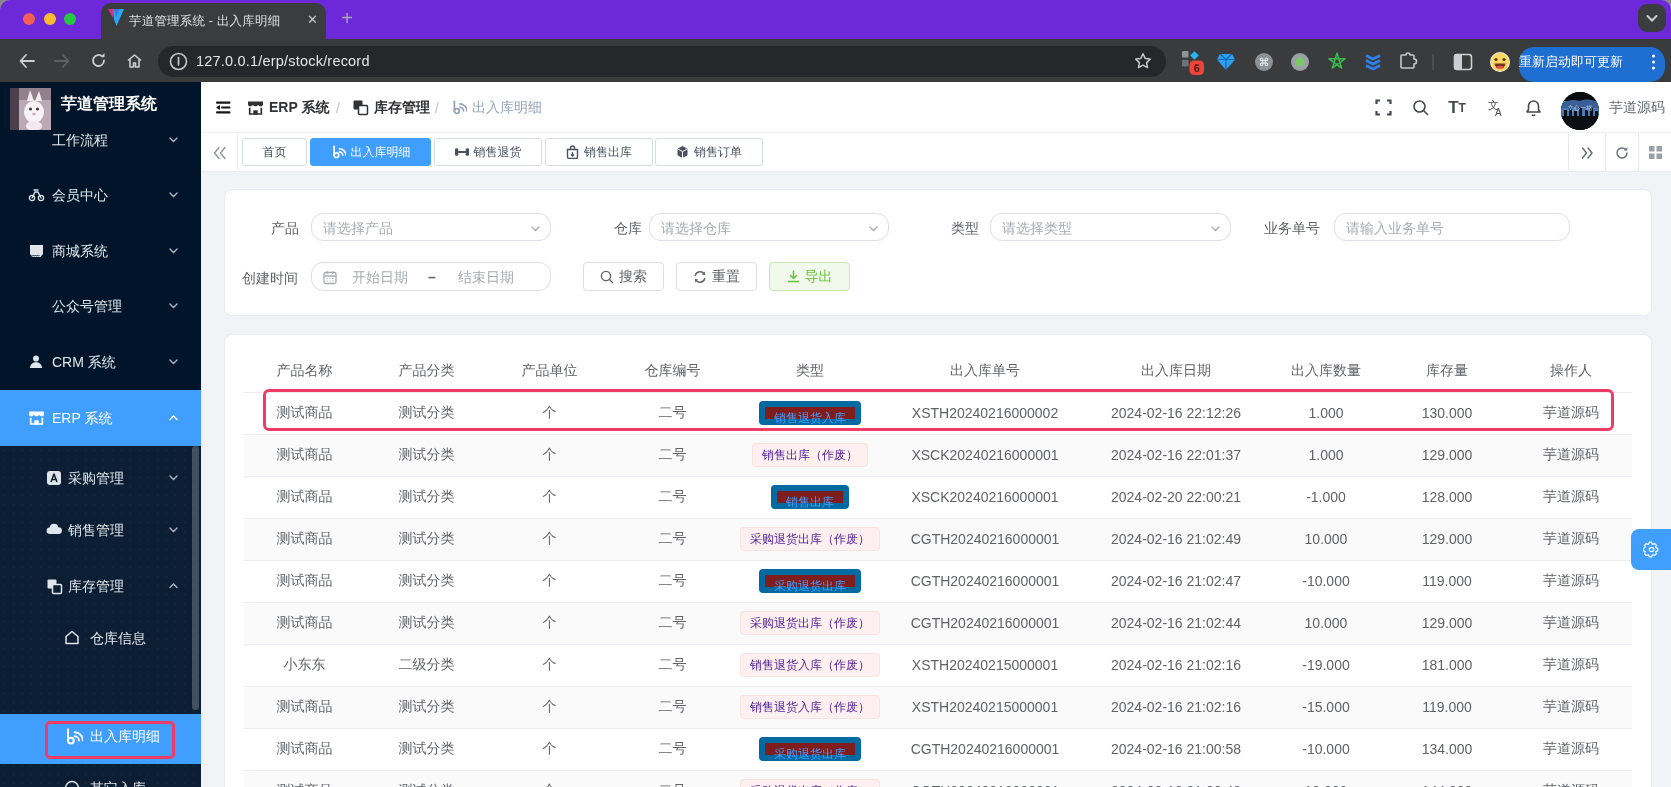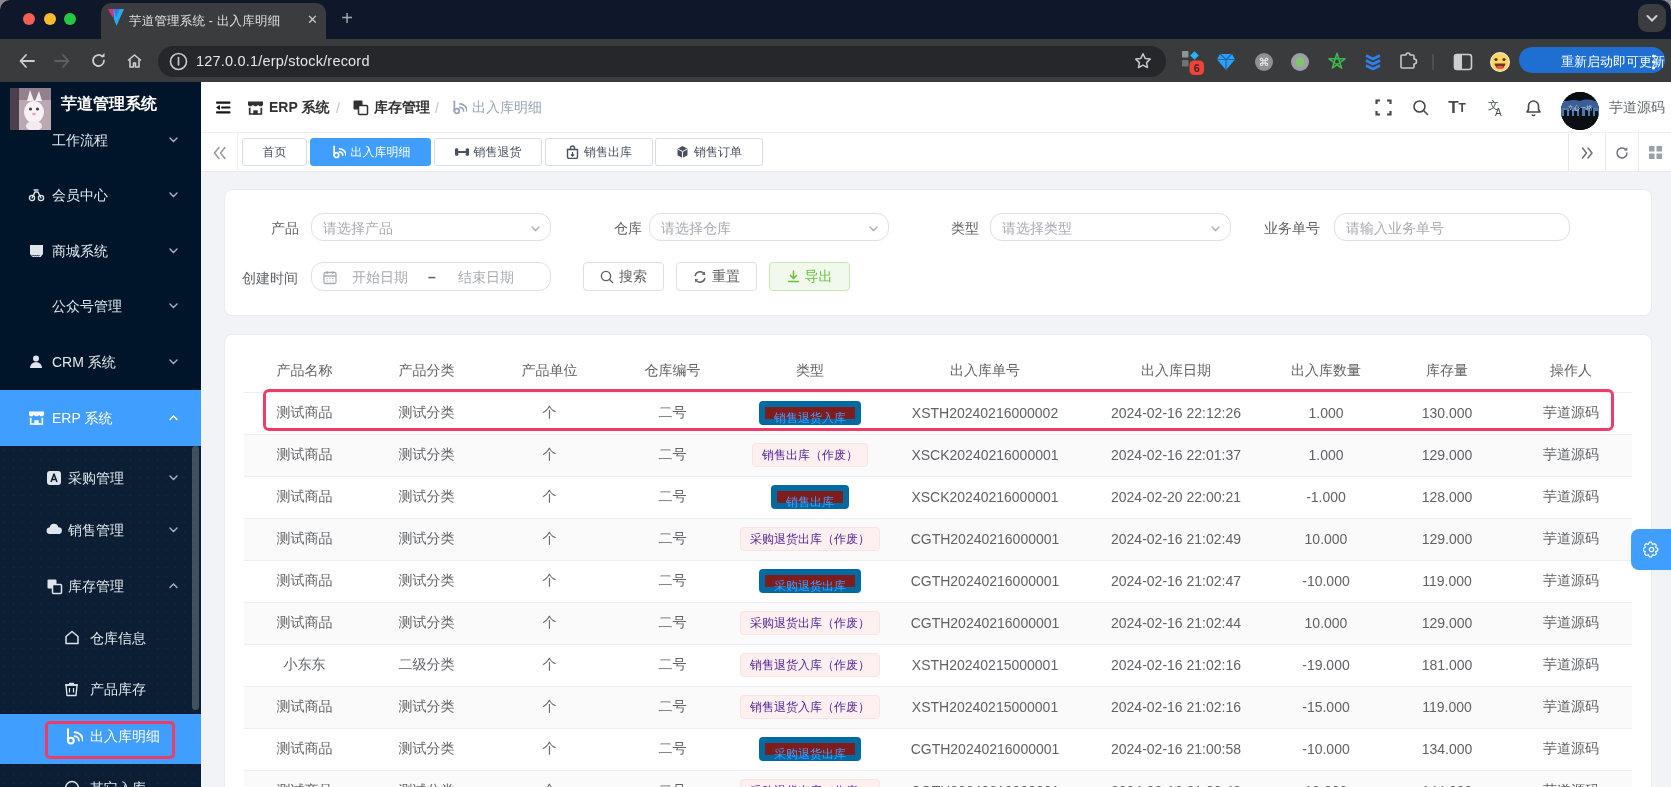--- a/index.html
+++ b/index.html
@@ -1,37 +1,37 @@
 <!DOCTYPE html>
 <html><head>
 <meta charset="utf-8">
 <style>
 *{box-sizing:border-box;margin:0;padding:0}
 html,body{width:1671px;height:787px;overflow:hidden}
 body{font-family:"Liberation Sans",sans-serif;position:relative;background:#fff}
 .abs{position:absolute}
 
-#tabstrip{position:absolute;left:0;top:0;width:1671px;height:49px;background:#0f172a;border-radius:10px 10px 0 0}
+#tabstrip{position:absolute;left:0;top:0;width:1671px;height:49px;background:#6d28d9;border-radius:10px 10px 0 0}
 body{background:#8a8a8e}
 .tl{position:absolute;top:12.5px;width:12px;height:12px;border-radius:50%}
 #tab{position:absolute;left:101px;top:3px;width:225px;height:36px;background:#3b3c3e;border-radius:10px 10px 0 0;color:#dfe1e5}
 #tab .fav{position:absolute;left:6px;top:5px}
 #tab .t{position:absolute;left:28px;top:10px;font-size:12.5px;letter-spacing:.2px;white-space:nowrap}
 #tab .x{position:absolute;right:8px;top:9px;font-size:13px;color:#c7cacd}
 #newtab{position:absolute;left:336px;top:8px;width:22px;height:22px;color:#a6a9ad;font-size:20px;line-height:20px;text-align:center}
 #chevbox{position:absolute;left:1638px;top:4px;width:28px;height:28px;background:#3b3c3f;border-radius:9px;color:#cdd0d3}
 
 #toolbar{position:absolute;left:0;top:39px;width:1671px;height:43px;background:#3a3b3d}
 .tbi{position:absolute;top:0;height:43px;display:flex;align-items:center;justify-content:center;color:#c6c9cc}
 #urlbar{position:absolute;left:158px;top:46px;width:1008px;height:31px;background:#26272a;border-radius:16px;color:#e3e5e8}
 #urlbar .info{position:absolute;left:11px;top:6px}
 #urlbar .u{position:absolute;left:38px;top:7px;font-size:14.5px;letter-spacing:.2px}
 #urlbar .star{position:absolute;right:14px;top:6px}
 .ext{position:absolute;top:52px}
-#updatepill{position:absolute;left:1519px;top:47px;width:146px;height:26px;background:#1f6fd2;border-radius:15px;color:#fff;font-size:13px;line-height:30px;text-align:right}
+#updatepill{position:absolute;left:1519px;top:47px;width:146px;height:35px;background:#1f6fd2;border-radius:15px;color:#fff;font-size:13px;line-height:30px;text-align:left}
 #updatepill .dots{position:absolute;right:10px;top:7px;width:3px;height:16px}
 
 #sidebar{position:absolute;left:0;top:82px;width:201px;height:705px;background:#001529;overflow:hidden}
 #subzone{position:absolute;left:0;top:364px;width:201px;height:341px;background:#0c1e33;background-image:radial-gradient(rgba(255,255,255,.04) .8px,transparent 1.1px);background-size:9px 9px}
 #logo{position:absolute;left:0;top:0;width:201px;height:48px}
 #logo .av{position:absolute;left:10px;top:6px;width:41px;height:42px;overflow:hidden}
 #logo .name{position:absolute;left:61px;top:12px;color:#fff;font-size:16px;font-weight:bold}
 .mi{position:absolute;left:0;width:201px;height:56px;color:#e2e8ee;font-size:14px}
 .mi .txt{position:absolute;left:52px;top:20px;white-space:nowrap}
 .mi .ico{position:absolute;left:28px;top:20px;width:16px;height:16px}
@@ -351,31 +351,20 @@
         </svg>
       </span>
     </div>
   <div class="mi mi3" style="top:530px;height:52px">
       <span class="ico" style="top:18px">
         <svg width="16" height="15" viewBox="0 0 16 15">
           <path d="M2 6.5L8 1.5L14 6.5V13.5H2z" stroke="#dfe5ea" stroke-width="1.5" fill="none" stroke-linejoin="round"></path>
         </svg>
       </span>
       <span class="txt" style="top:18px">仓库信息</span>
-    </div>
-  <div class="mi mi3" style="top:582px;height:50px">
-      <span class="ico" style="top:17px">
-        <svg width="15" height="16" viewBox="0 0 15 16">
-          <path d="M2 4h11l-1 10.5H3z" stroke="#dfe5ea" stroke-width="1.4" fill="none" stroke-linejoin="round"></path>
-          <path d="M1 4h13" stroke="#dfe5ea" stroke-width="1.4"></path>
-          <path d="M5 2.5h5" stroke="#dfe5ea" stroke-width="1.4"></path>
-          <path d="M5.5 7v4.5M9.5 7v4.5" stroke="#dfe5ea" stroke-width="1.2"></path>
-        </svg>
-      </span>
-      <span class="txt" style="top:17px">产品库存</span>
     </div>
   <div class="active-blue abs" style="left:0;top:632px;width:201px;height:50px"></div>
   <div class="mi mi3" style="top:629px;height:50px;color:#fff">
       <span class="ico" style="top:17px">
         <svg width="19" height="17" viewBox="0 0 19 17">
           <path d="M4 1.2v11.4" stroke="#fff" stroke-width="2" fill="none" stroke-linecap="round"></path>
           <circle cx="6.9" cy="12.6" r="2.9" stroke="#fff" stroke-width="2" fill="none"></circle>
           <path d="M10.6 8.3a4.3 4.3 0 0 1 4.3 4.3" stroke="#fff" stroke-width="1.9" fill="none" stroke-linecap="round"></path>
           <path d="M10.6 4.3a8.3 8.3 0 0 1 8.3 8.3" stroke="#fff" stroke-width="1.9" fill="none" stroke-linecap="round"></path>
         </svg>

